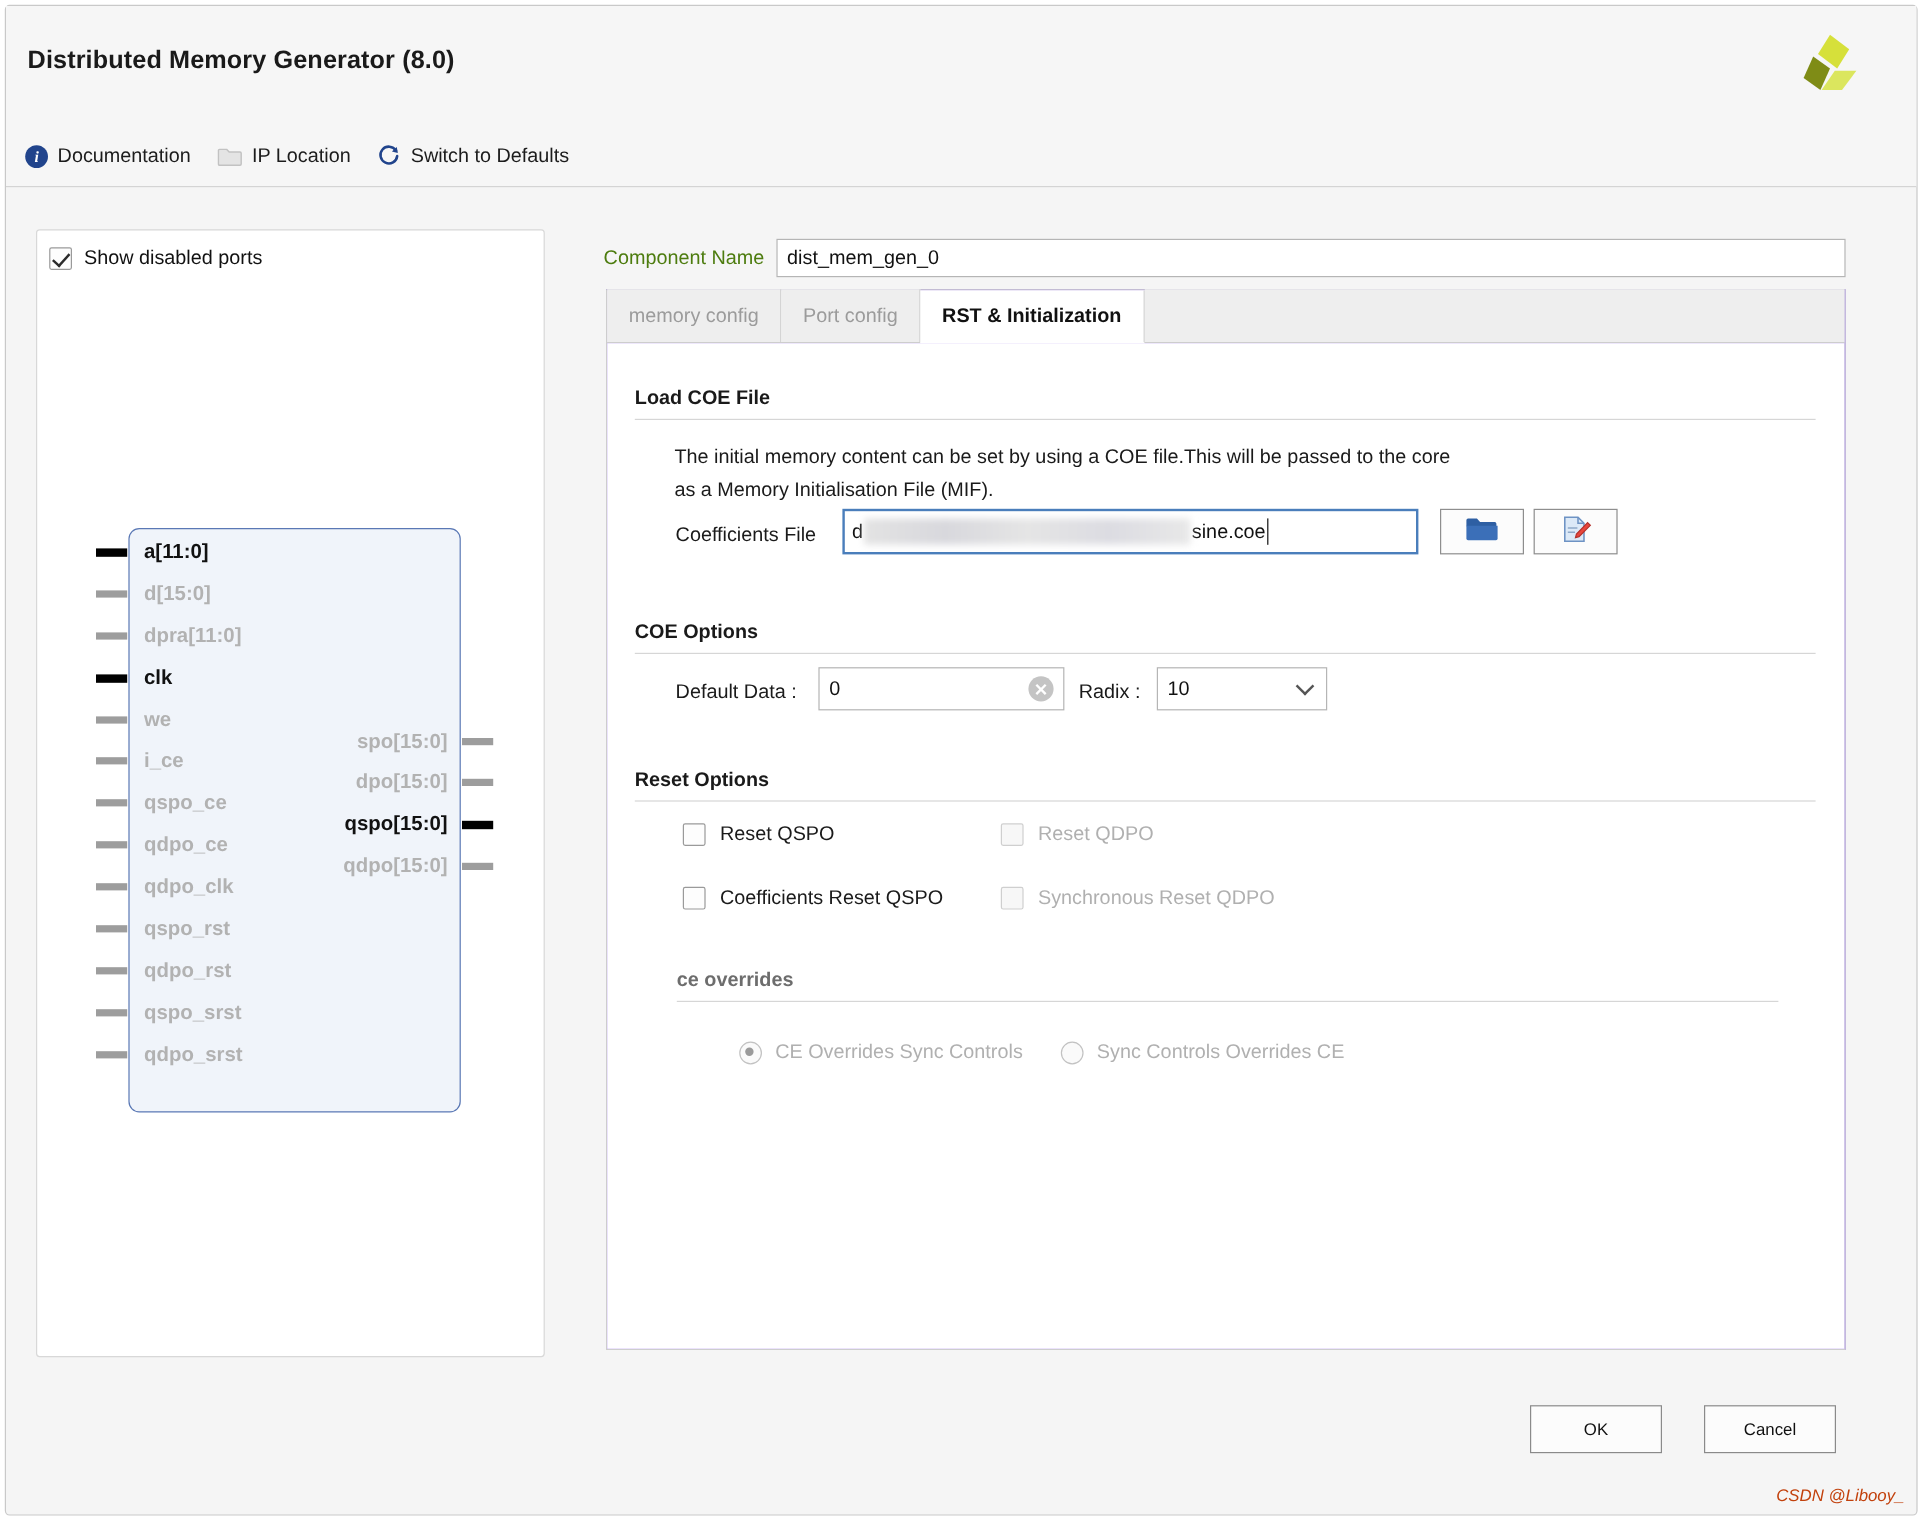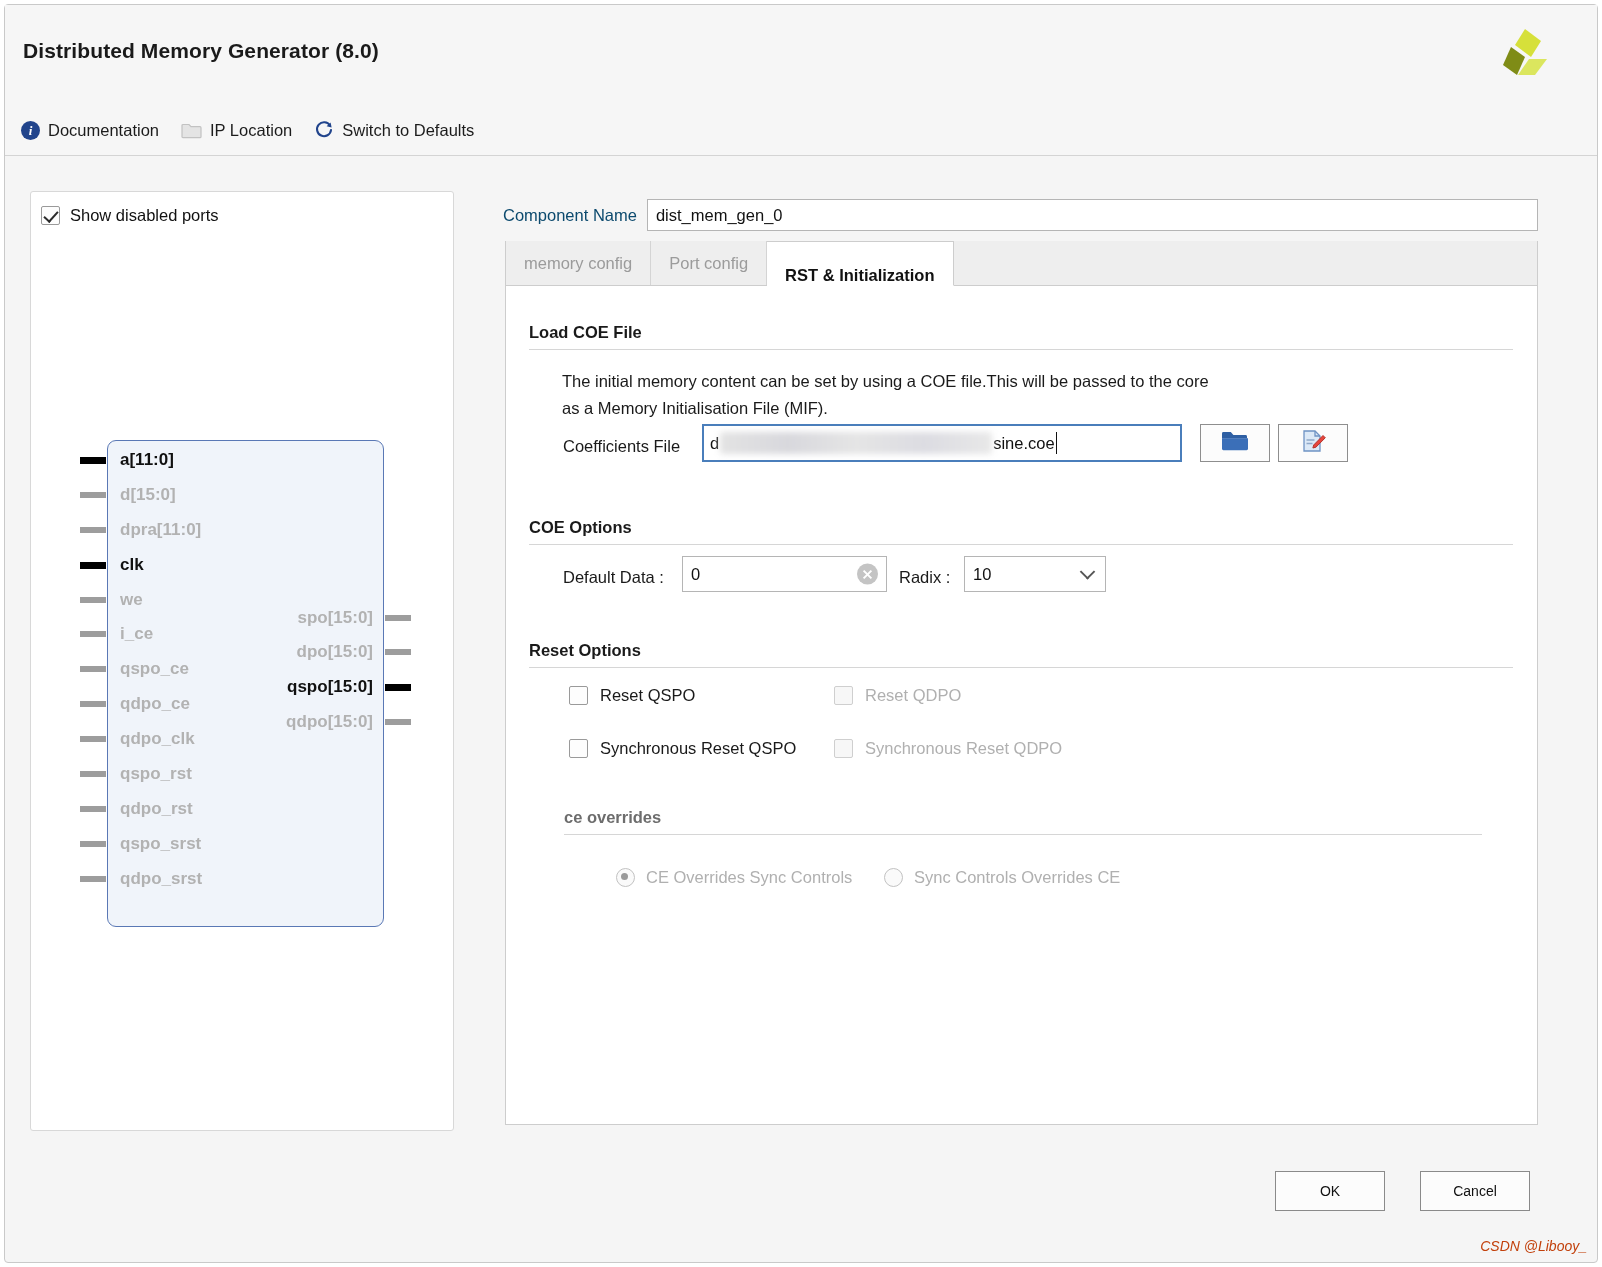--- a/index.html
+++ b/index.html
@@ -131,21 +131,21 @@
   .right-panel {
     position: absolute;
     left: 498px; top: 186px;
     width: 1035px; height: 940px;
   }
   .comp-row {
     position: absolute; left: 0; top: 8px;
     display: flex; align-items: center; gap: 10px;
     width: 100%;
   }
-  .comp-label { font-size: 16.5px; color: #0c4a6e; white-space: nowrap; }
+  .comp-label { font-size: 16.5px; color: #4d7c0f; white-space: nowrap; }
   .comp-input {
     flex: 1;
     height: 32px;
     border: 1px solid #b5b5b5;
     background: #fff;
     font-size: 16.5px;
     color: #111;
     padding: 0 8px;
     line-height: 30px;
     font-family: "Liberation Sans", sans-serif;
@@ -175,21 +175,20 @@
     cursor: pointer;
     white-space: nowrap;
   }
   .tab.active {
     background: #ffffff;
     color: #111;
     font-weight: bold;
     border-right: 1px solid #cdcdcd;
     border-bottom: 1px solid #ffffff;
     margin-bottom: -1px;
-    align-items: flex-end;
   }
   .tab-filler { flex: 1; background: #eeeeee; height: 44px; }
 
   .tabcontent { position: relative; padding: 0; height: 838px; background:#fff; }
 
   .sec-title {
     position: absolute;
     font-size: 16.5px; font-weight: bold; color: #1a1a1a;
   }
   .sec-rule {
@@ -522,21 +521,21 @@
           <span class="cb"></span>
           <span class="cb-label">Reset QSPO</span>
         </div>
         <div class="cb-row" style="left:328px; top:400px;">
           <span class="cb disabled"></span>
           <span class="cb-label dim">Reset QDPO</span>
         </div>
 
         <div class="cb-row" style="left:63px; top:453px;">
           <span class="cb"></span>
-          <span class="cb-label">Synchronous Reset QSPO</span>
+          <span class="cb-label">Coefficients Reset QSPO</span>
         </div>
         <div class="cb-row" style="left:328px; top:453px;">
           <span class="cb disabled"></span>
           <span class="cb-label dim">Synchronous Reset QDPO</span>
         </div>
 
         <div class="sec-title muted" style="left:58px; top:522px;">ce overrides</div>
         <div class="sec-rule" style="left:58px; top:548px; width:918px;"></div>
 
         <div class="radio-row" style="left:110px; top:582px;">

